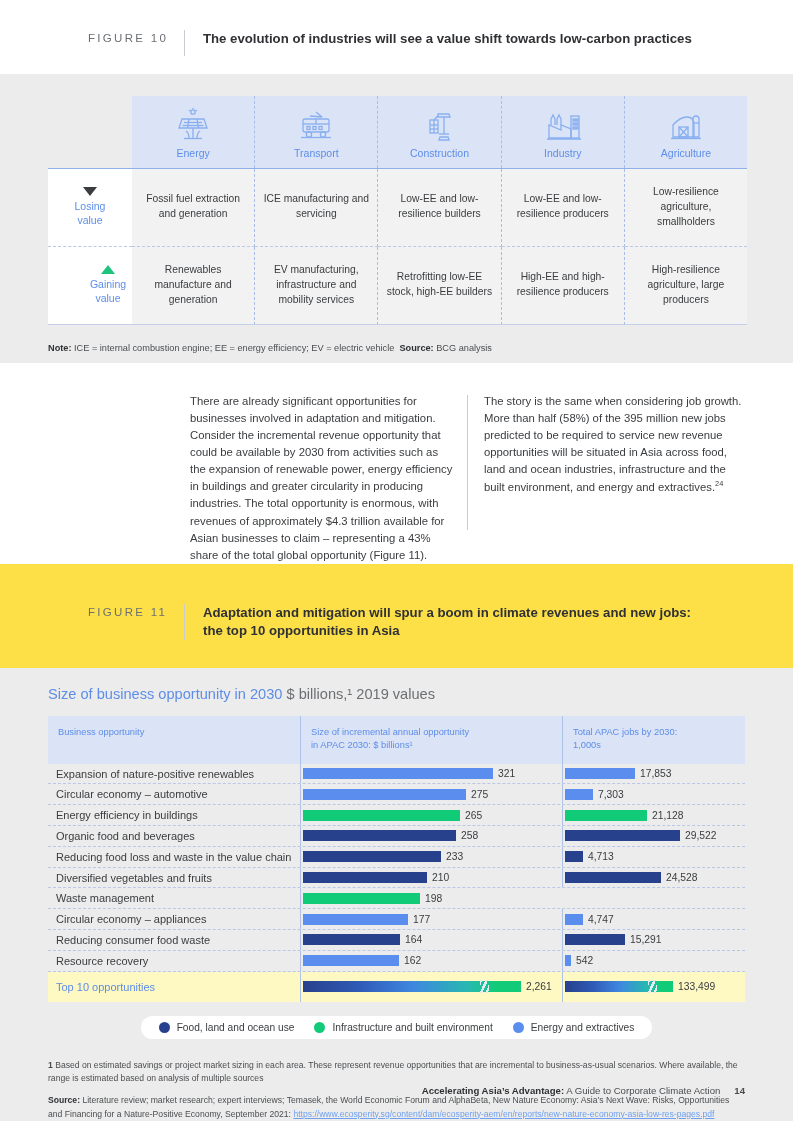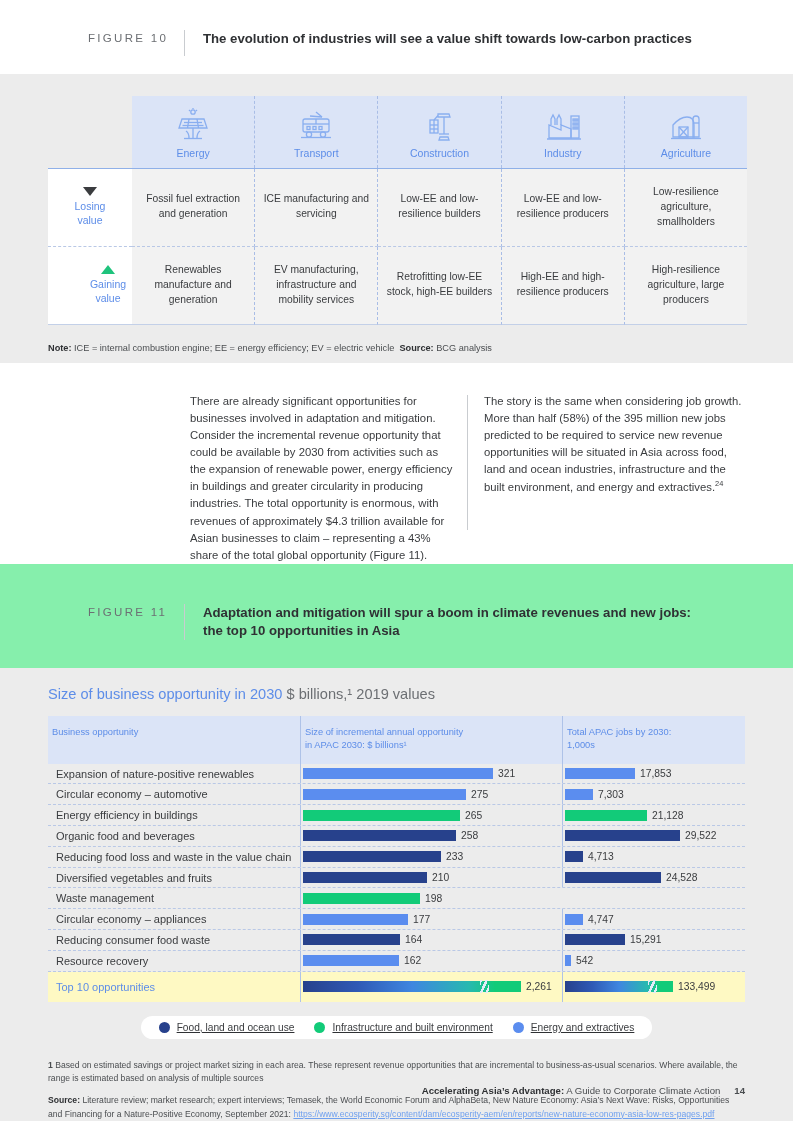--- a/index.html
+++ b/index.html
@@ -65,30 +65,30 @@
 
   
   .prose-wrap { display:flex; padding: 30px 48px 0 190px; background:#fff; }
   .col { font-size:11.3px; line-height:1.52; color:#3a3c3f; }
   .col-left { width: 281px; padding-right: 14px; }
   .col-div { width:1px; background:#c9ccd0; margin: 2px 0 0 0; align-self:flex-start; height:135px; }
   .col-right { width: 281px; padding-left: 16px; }
   sup { font-size:7.4px; vertical-align: super; }
 
   
-  .fig-head-11 { display:flex; align-items:flex-start; padding: 40px 40px 28px 88px; background:#86efac; }
+  .fig-head-11 { display:flex; align-items:flex-start; padding: 40px 40px 28px 88px; background:#fde047; }
 
   
   .chart-block { background:#ececec; padding: 18px 0 0 0; }
   .chart-title { margin: 0 48px 14px 48px; font-size:14.6px; color:#5d8de8; }
   .chart-title .grey { color:#6c6f73; }
 
   .tbl { margin: 0 48px; }
   .thead { display:flex; background:#dbe4f7; }
-  .th { font-size:9.3px; color:#5d8de8; line-height:1.45; padding:10px 10px 11px 4px; }
+  .th { font-size:9.3px; color:#5d8de8; line-height:1.45; padding:10px 10px 11px 10px; }
   .th-1 { width: 252px; }
   .th-2 { width: 262px; border-left:1px solid #aec2e8; }
   .th-3 { flex:1 1 auto; border-left:1px solid #aec2e8; }
 
   .trow { display:flex; align-items:center; height:20.8px; border-bottom:1px dashed #b9c8e6; }
   .trow:first-of-type { border-top: none; }
   .trow.total { background:#fef9c3; border-bottom:none; height:30px;align-items:center; }
   .tname { width:252px; font-size:11px; color:#3a3c3f; padding-left:8px; white-space:nowrap; }
   .trow.total .tname { color:#5d8de8; }
   .tcellbar { width:262px; display:flex; align-items:center; border-left:1px solid #aec2e8; height:100%; padding-left:2px;}
@@ -105,21 +105,21 @@
   }
   .c-grad::after {
     content:""; position:absolute; right: 14.5%; top:-1px; height:13px; width:9px;
     background: repeating-linear-gradient(115deg, #ececec 0 2.4px, transparent 2.4px 5px);
   }
   .trow.total .c-grad::after {
     background: repeating-linear-gradient(115deg, #e3ebfa 0 2.4px, transparent 2.4px 5px);
   }
 
   .legend { display:flex; justify-content:center; gap:0; margin: 14px 0 0 0; }
-  .legend-inner { background:#fff; border-radius:16px; padding:6px 18px; display:flex; align-items:center; gap:20px;text-decoration:underline; }
+  .legend-inner { background:#fff; border-radius:16px; padding:6px 18px; display:flex; align-items:center; gap:20px; }
   .lg-item { display:flex; align-items:center; gap:7px; font-size:10.2px; color:#3a3c3f; }
   .dot { width:11px; height:11px; border-radius:50%; display:inline-block; }
 
   .foot { margin: 20px 48px 0 48px; font-size:8.6px; line-height:1.55; color:#4a4d50; }
   .foot b { font-weight:bold; color:#2f3134; }
   .foot .fn-num { font-weight:bold; }
   .lnk { color:#6fa0ef; text-decoration:underline; word-break:break-all; }
   .foot-src { margin-top:9px; }
 
   .pagefoot { position:absolute; left:0; right:0; bottom:26px; text-align:right; padding-right:48px; font-size:9.6px; color:#4a4d50; }

